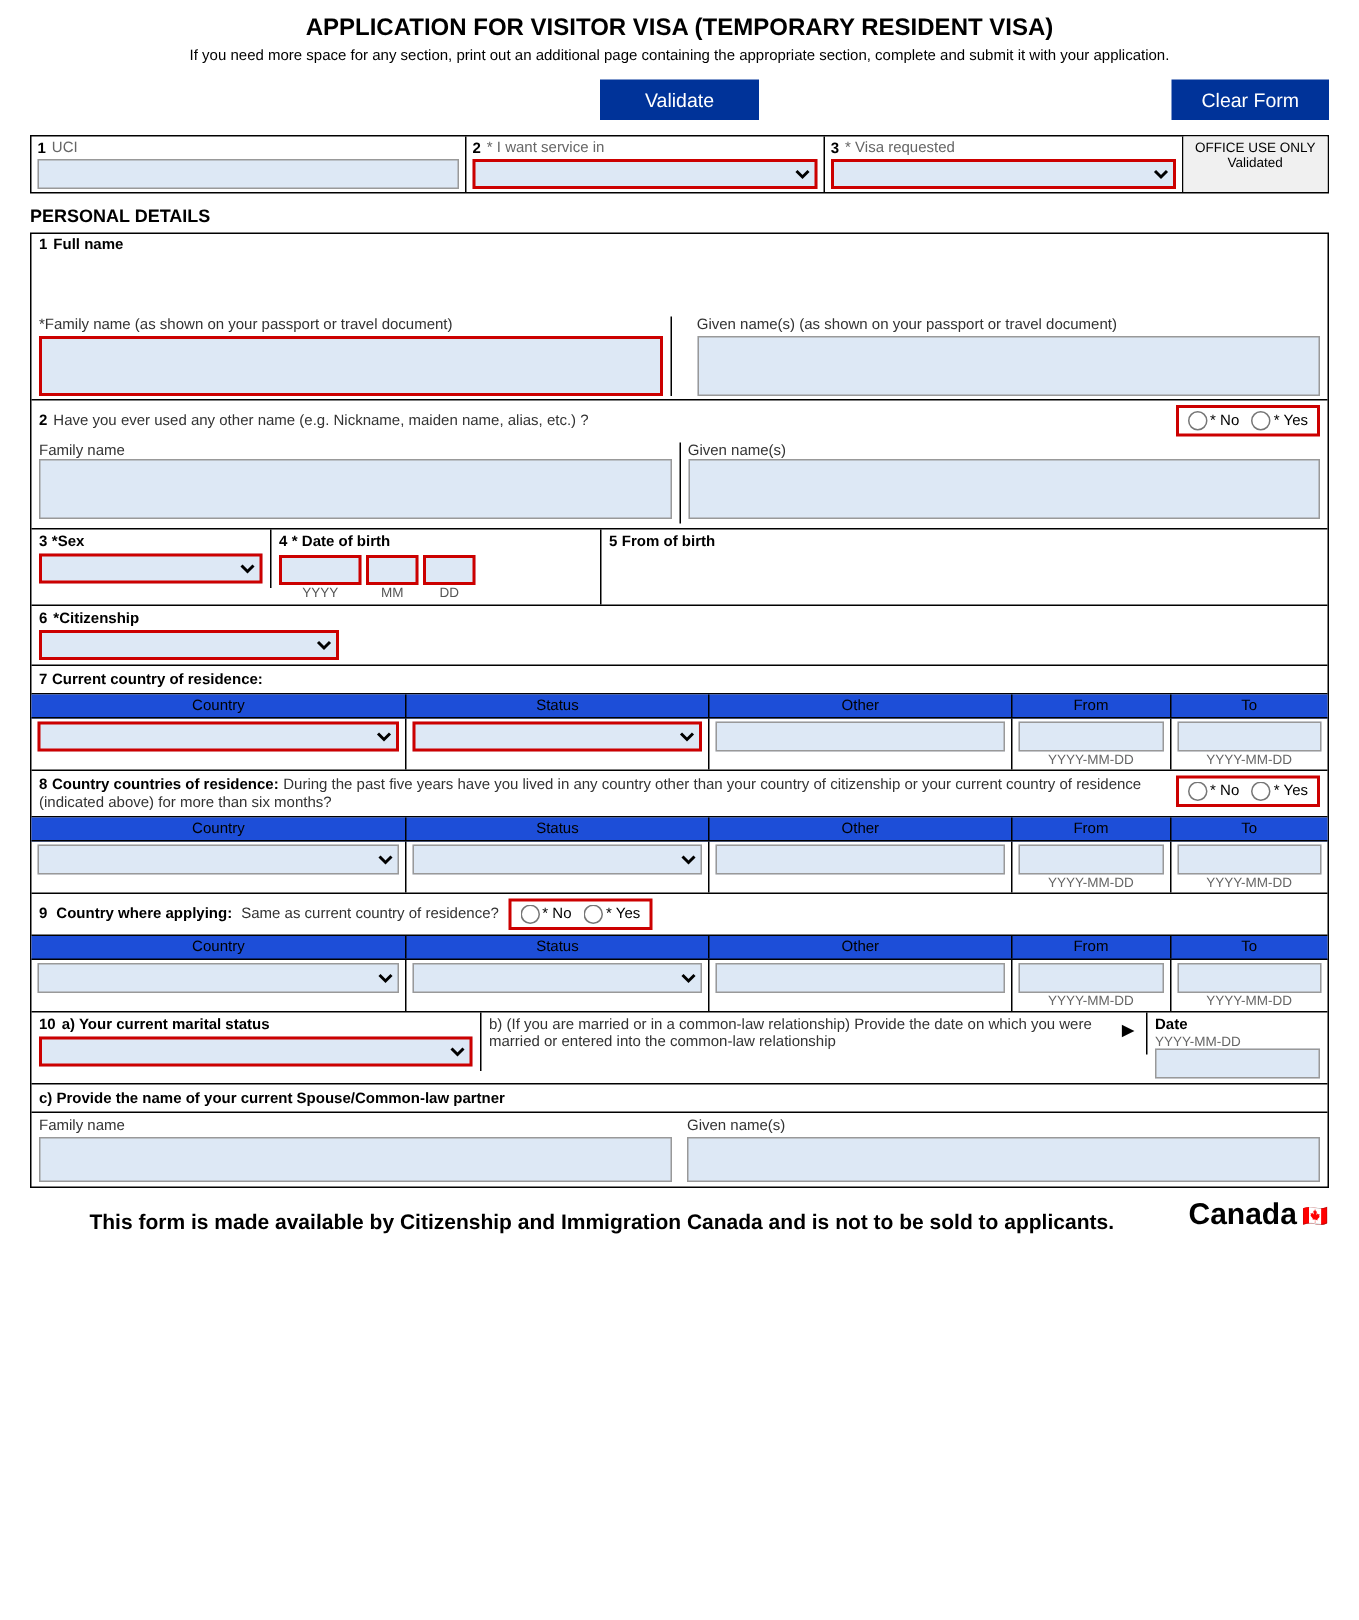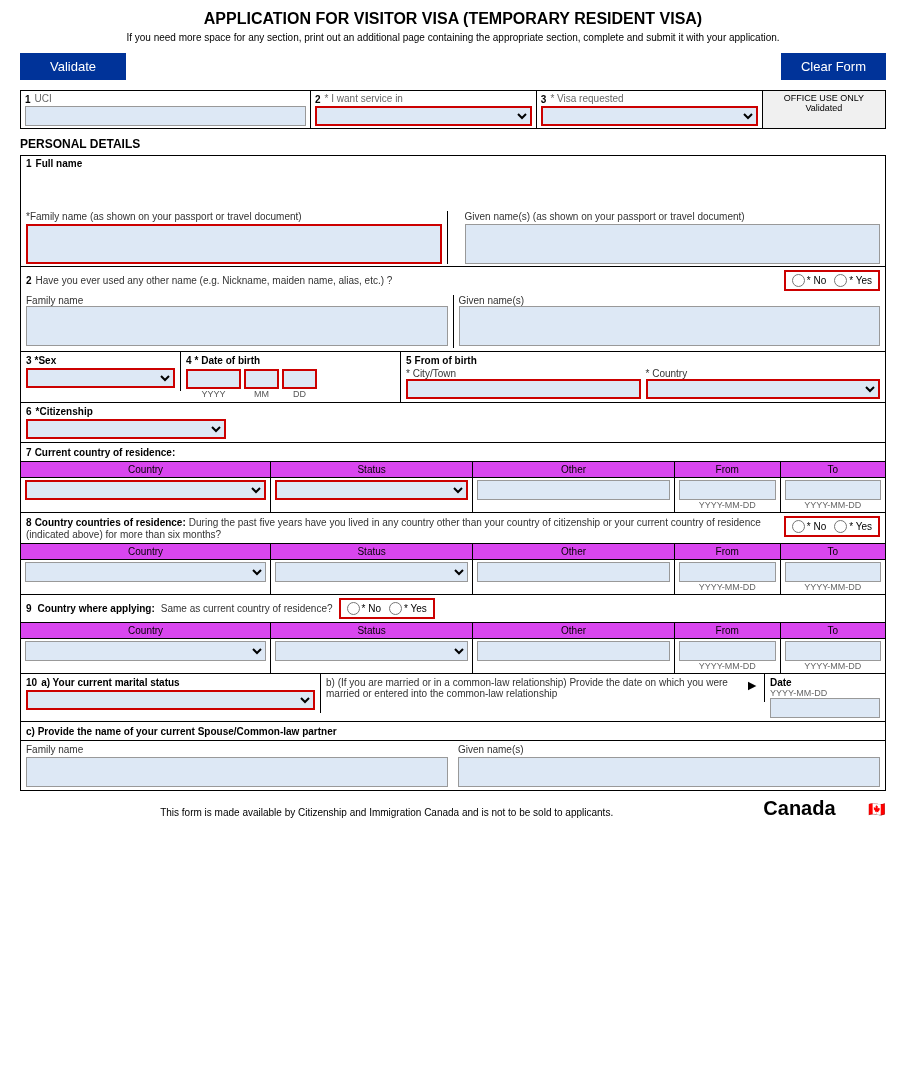--- a/index.html
+++ b/index.html
@@ -3,68 +3,68 @@
   <meta charset="utf-8">
   <style>
     * { box-sizing: border-box; margin: 0; padding: 0; }
     body { font-family: Arial, sans-serif; font-size: 11px; background: #fff; color: #000; width: 906px; }
     
     .page { padding: 10px 20px; }
     
     .title { text-align: center; font-size: 16px; font-weight: bold; margin-bottom: 4px; }
     .subtitle { text-align: center; font-size: 10px; margin-bottom: 10px; }
     
-    .toolbar { display: flex; margin-bottom: 10px; position: relative; }
+    .toolbar { display: flex; justify-content: center; margin-bottom: 10px; position: relative; }
     .btn-validate { background: #003399; color: #fff; border: none; padding: 6px 30px; font-size: 13px; cursor: pointer; }
     .btn-clear { background: #003399; color: #fff; border: none; padding: 6px: 20px; font-size: 13px; cursor: pointer; position: absolute; right: 0; padding: 6px 20px; }
     
     .top-row { display: flex; border: 1px solid #000; margin-bottom: 8px; }
     .top-cell { border-right: 1px solid #000; padding: 2px 4px; }
     .top-cell:last-child { border-right: none; }
     .top-label { font-size: 10px; color: #666; margin-bottom: 2px; }
     .field-select { width: 100%; border: 2px solid #cc0000; background: #dde8f5; height: 20px; padding: 1px; }
     .field-input-normal { width: 100%; border: 1px solid #999; background: #dde8f5; height: 20px; padding: 1px 3px; }
     .field-select-normal { width: 100%; border: 1px solid #999; background: #dde8f5; height: 20px; padding: 1px; }
     
-    .office-use { background: #f0f0f0; padding: 2px 21px; font-size: 9px; text-align: center; min-width: 80px; }
+    .office-use { background: #f0f0f0; padding: 2px 8px; font-size: 9px; text-align: center; min-width: 80px; }
     
     .section-header { font-weight: bold; font-size: 12px; margin: 6px 0 4px 0; }
     
     .row-num { font-weight: bold; font-size: 10px; }
     
     .sub-label { font-size: 10px; color: #333; }
     .sub-label-bold { font-size: 10px; font-weight: bold; }
     
     .radio-group { display: inline-flex; align-items: center; gap: 2px; border: 2px solid #cc0000; padding: 2px 6px; }
     .radio-option { display: flex; align-items: center; gap: 2px; font-size: 10px; }
     
     .text-area-field { width: 100%; border: 1px solid #999; background: #dde8f5; height: 40px; resize: none; padding: 2px; }
     
     .personal-section { border: 1px solid #000; margin-bottom: 6px; }
     .ps-row { display: flex; border-bottom: 1px solid #000; }
     .ps-row:last-child { border-bottom: none; }
     
     .date-hint { font-size: 9px; color: #666; text-align: center; }
     
-    .footer-text { text-align: center; font-size: 10px; margin-top: 8px; font-weight: normal; }
+    .footer-text { text-align: center; font-size: 14px; margin-top: 8px; font-weight: bold; }
     
     .sex-dob-row { display: flex; align-items: flex-start; gap: 0; border-bottom: 1px solid #000; }
     .sex-cell { width: 160px; border-right: 1px solid #000; padding: 3px 5px; }
     .dob-cell { width: 220px; border-right: 1px solid #000; padding: 3px 5px; }
     .pob-cell { flex: 1; padding: 3px 5px; }
     
     .dob-inputs { display: flex; gap: 3px; align-items: center; margin-top: 3px; }
     .dob-year { width: 55px; border: 2px solid #cc0000; background: #dde8f5; height: 20px; }
     .dob-month { width: 35px; border: 2px solid #cc0000; background: #dde8f5; height: 20px; }
     .dob-day { width: 35px; border: 2px solid #cc0000; background: #dde8f5; height: 20px; }
     .dob-label { font-size: 9px; color: #555; text-align: center; }
     .pob-city { flex: 1; border: 2px solid #cc0000; background: #dde8f5; height: 20px; }
     
     .citizenship-row { border-bottom: 1px solid #000; padding: 3px 5px; }
-    .cs-header { display: flex; background: #d946ef; border-bottom: 1px solid #000; }
+    .cs-header { display: flex; background: #1d4ed8; border-bottom: 1px solid #000; }
     .cs-header > div, .cs-data > div { padding: 2px 4px; border-right: 1px solid #000; font-size: 10px; text-align: center; }
     .cs-header > div:last-child, .cs-data > div:last-child { border-right: none; }
     .cs-col-country { flex: 2.5; }
     .cs-col-status { flex: 2; }
     .cs-col-other { flex: 2; }
     .cs-col-from { flex: 1; }
     .cs-col-to { flex: 1; }
     .cs-data { display: flex; }
     
     .marital-row { display: flex; border-bottom: 1px solid #000; align-items: flex-start; }
@@ -206,32 +206,20 @@
           <div>
             <input type="text" class="dob-day" style="">
             <div class="dob-label">DD</div>
           </div>
         </div>
       </div>
       <div class="pob-cell">
         <div style="display:flex; gap:3px; align-items:center; margin-bottom:2px;">
           <span class="row-num">5</span>
           <span class="sub-label-bold">From of birth</span>
-        </div>
-        <div style="display:flex; gap:5px; margin-top:2px; align-items:flex-start;">
-          <div style="flex:1;">
-            <div class="sub-label">* City/Town</div>
-            <input type="text" class="pob-city" style="width: 100%;">
-          </div>
-          <div style="flex:1;">
-            <div class="sub-label">* Country</div>
-            <select style="width:100%; border:2px solid #cc0000; background:#dde8f5; height:20px;">
-              <option value=""></option>
-            </select>
-          </div>
         </div>
       </div>
     </div>
 
     <div class="citizenship-row">
       <div style="display:flex; gap:4px; align-items:center; margin-bottom:2px;">
         <span class="row-num">6</span>
         <span class="sub-label-bold">*Citizenship</span>
       </div>
       <select style="width:200px; border:2px solid #cc0000; background:#dde8f5; height:20px;">
@@ -413,18 +401,18 @@
       <div class="spouse-right">
         <div class="sub-label">Given name(s)</div>
         <input type="text" style="width: 100%; border: 1px solid rgb(153, 153, 153); background: rgb(221, 232, 245); height: 30px; margin-top: 2px;">
       </div>
     </div>
   </div>
 
 
   <div style="display:flex; justify-content:space-between; align-items:center;">
     <div class="footer-text" style="flex:1; text-align:center;">This form is made available by Citizenship and Immigration Canada and is not to be sold to applicants.</div>
-    <div style="font-weight:bold; font-size:20px; margin-left:10px; display:flex; align-items:center;gap:29px;">
+    <div style="font-weight:bold; font-size:20px; margin-left:10px; display:flex; align-items:center;">
       <span>Canada</span>
       <span style="color:#cc0000; font-size:14px; margin-left:4px;">🇨🇦</span>
     </div>
   </div>
 </div>
 
 </body></html>

